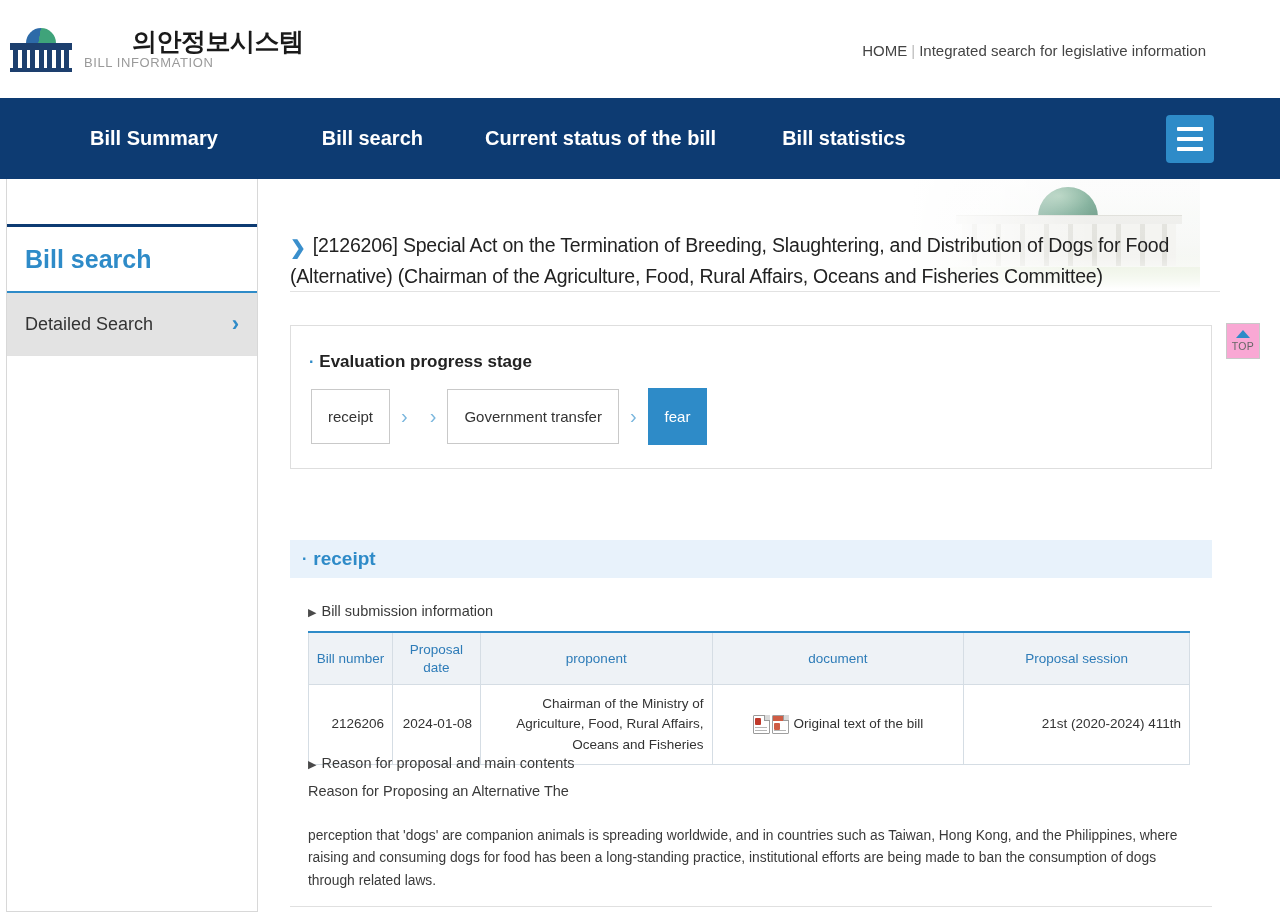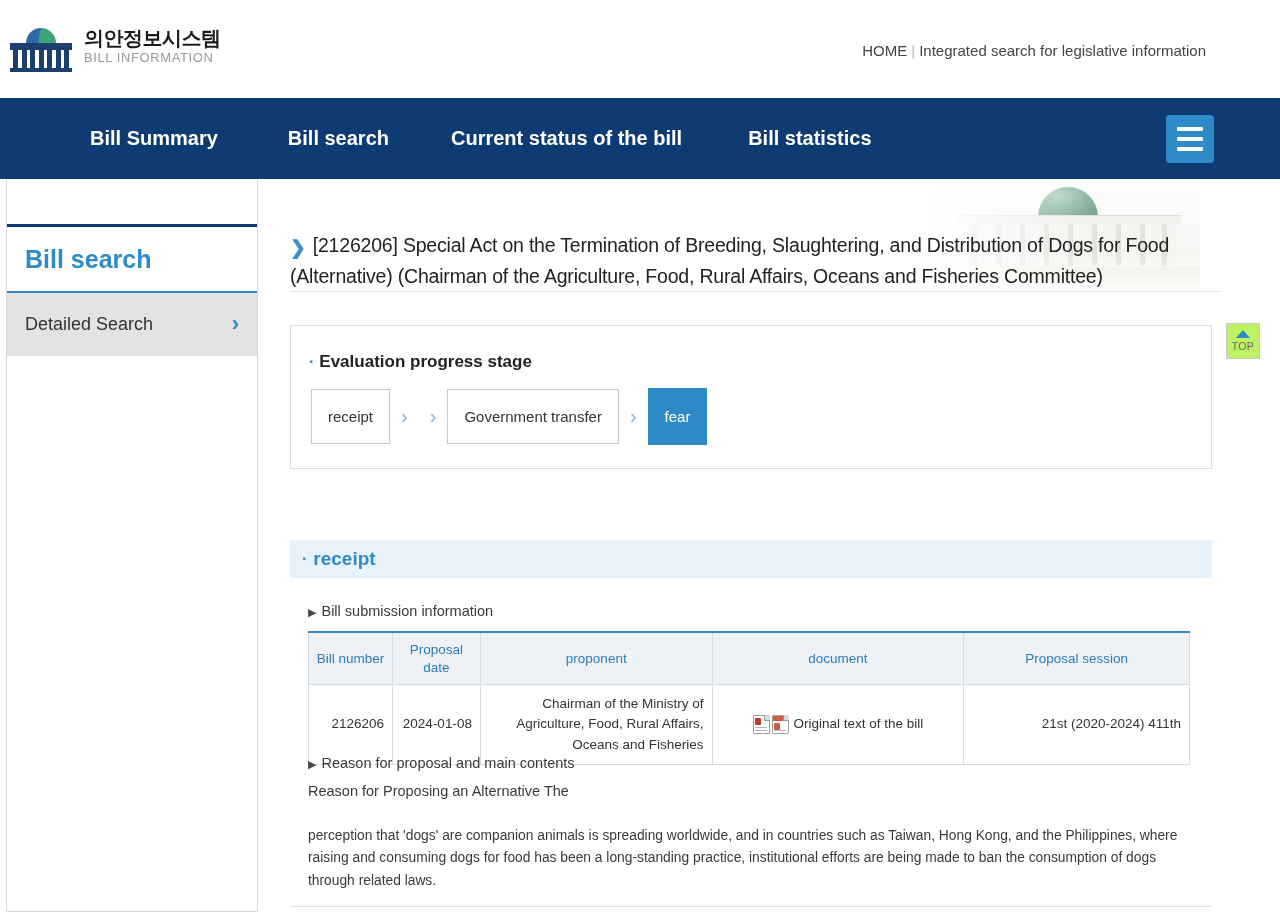--- a/index.html
+++ b/index.html
@@ -51,22 +51,22 @@
     width: 56px; height: 18px;
     display: flex; justify-content: space-between;
   }
   .logo-cols i { display: block; width: 5px; height: 18px; background: #1d3f6e; }
   .logo-base {
     position: absolute; left: 2px; top: 40px;
     width: 62px; height: 4px;
     background: #1d3f6e;
   }
   .logo-text-ko {
-    font-size: 20px; font-weight: bold; color: #1a1a1a;
-    letter-spacing: -0.5px; line-height: 1.05;
+    font-size: 25px; font-weight: bold; color: #1a1a1a;
+    letter-spacing: -0.5px; line-height: 1.05; margin-left: 48px;
   }
   .logo-text-en {
     font-size: 13px; color: #9a9a9a; letter-spacing: 0.6px;
     font-weight: normal; margin-top: 1px;
   }
   .header-links {
     position: absolute; right: 74px; top: 42px;
     font-size: 15px; color: #444444;
     display: flex; align-items: center; gap: 4px;
   }
@@ -80,21 +80,21 @@
     background: #0d3b72;
   }
   .nav-items {
     position: absolute; left: 90px; top: 0;
     height: 81px; display: flex; align-items: center;
   }
   .nav-item {
     color: #ffffff; font-size: 20px; font-weight: bold;
     white-space: nowrap; cursor: pointer; text-decoration: none;
   }
-  .nav-item.i0 { margin-right: 70px; }
+  .nav-item.i0 { margin-right: 104px; }
   .nav-item.i1 { margin-right: 62px; }
   .nav-item.i2 { margin-right: 66px; }
   .nav-burger {
     position: absolute; right: 66px; top: 115px;
     width: 48px; height: 48px;
     background: #2e8bc8; border-radius: 4px;
     display: flex; flex-direction: column;
     justify-content: center; align-items: center; gap: 6px;
     cursor: pointer;
   }
@@ -194,21 +194,21 @@
   }
   .step-sep {
     color: #79b6dd; font-size: 20px; font-weight: 300;
     padding: 0 11px; user-select: none;
   }
 
   
   .top-btn {
     position: absolute; left: 1226px; top: 323px;
     width: 34px; height: 36px;
-    border: 1px solid #c9c9c9; background: #bef264;
+    border: 1px solid #c9c9c9; background: #f9a8d4;
     display: flex; flex-direction: column; align-items: center; justify-content: center;
     cursor: pointer;
     text-align: center;
   }
   .top-btn .tri {
     width: 0; height: 0;
     border-left: 7px solid transparent; border-right: 7px solid transparent;
     border-bottom: 8px solid #2e8bc8; margin-bottom: 2px;
   }
   .top-btn .lbl { font-size: 10.5px; color: #666666; letter-spacing: .3px; }

